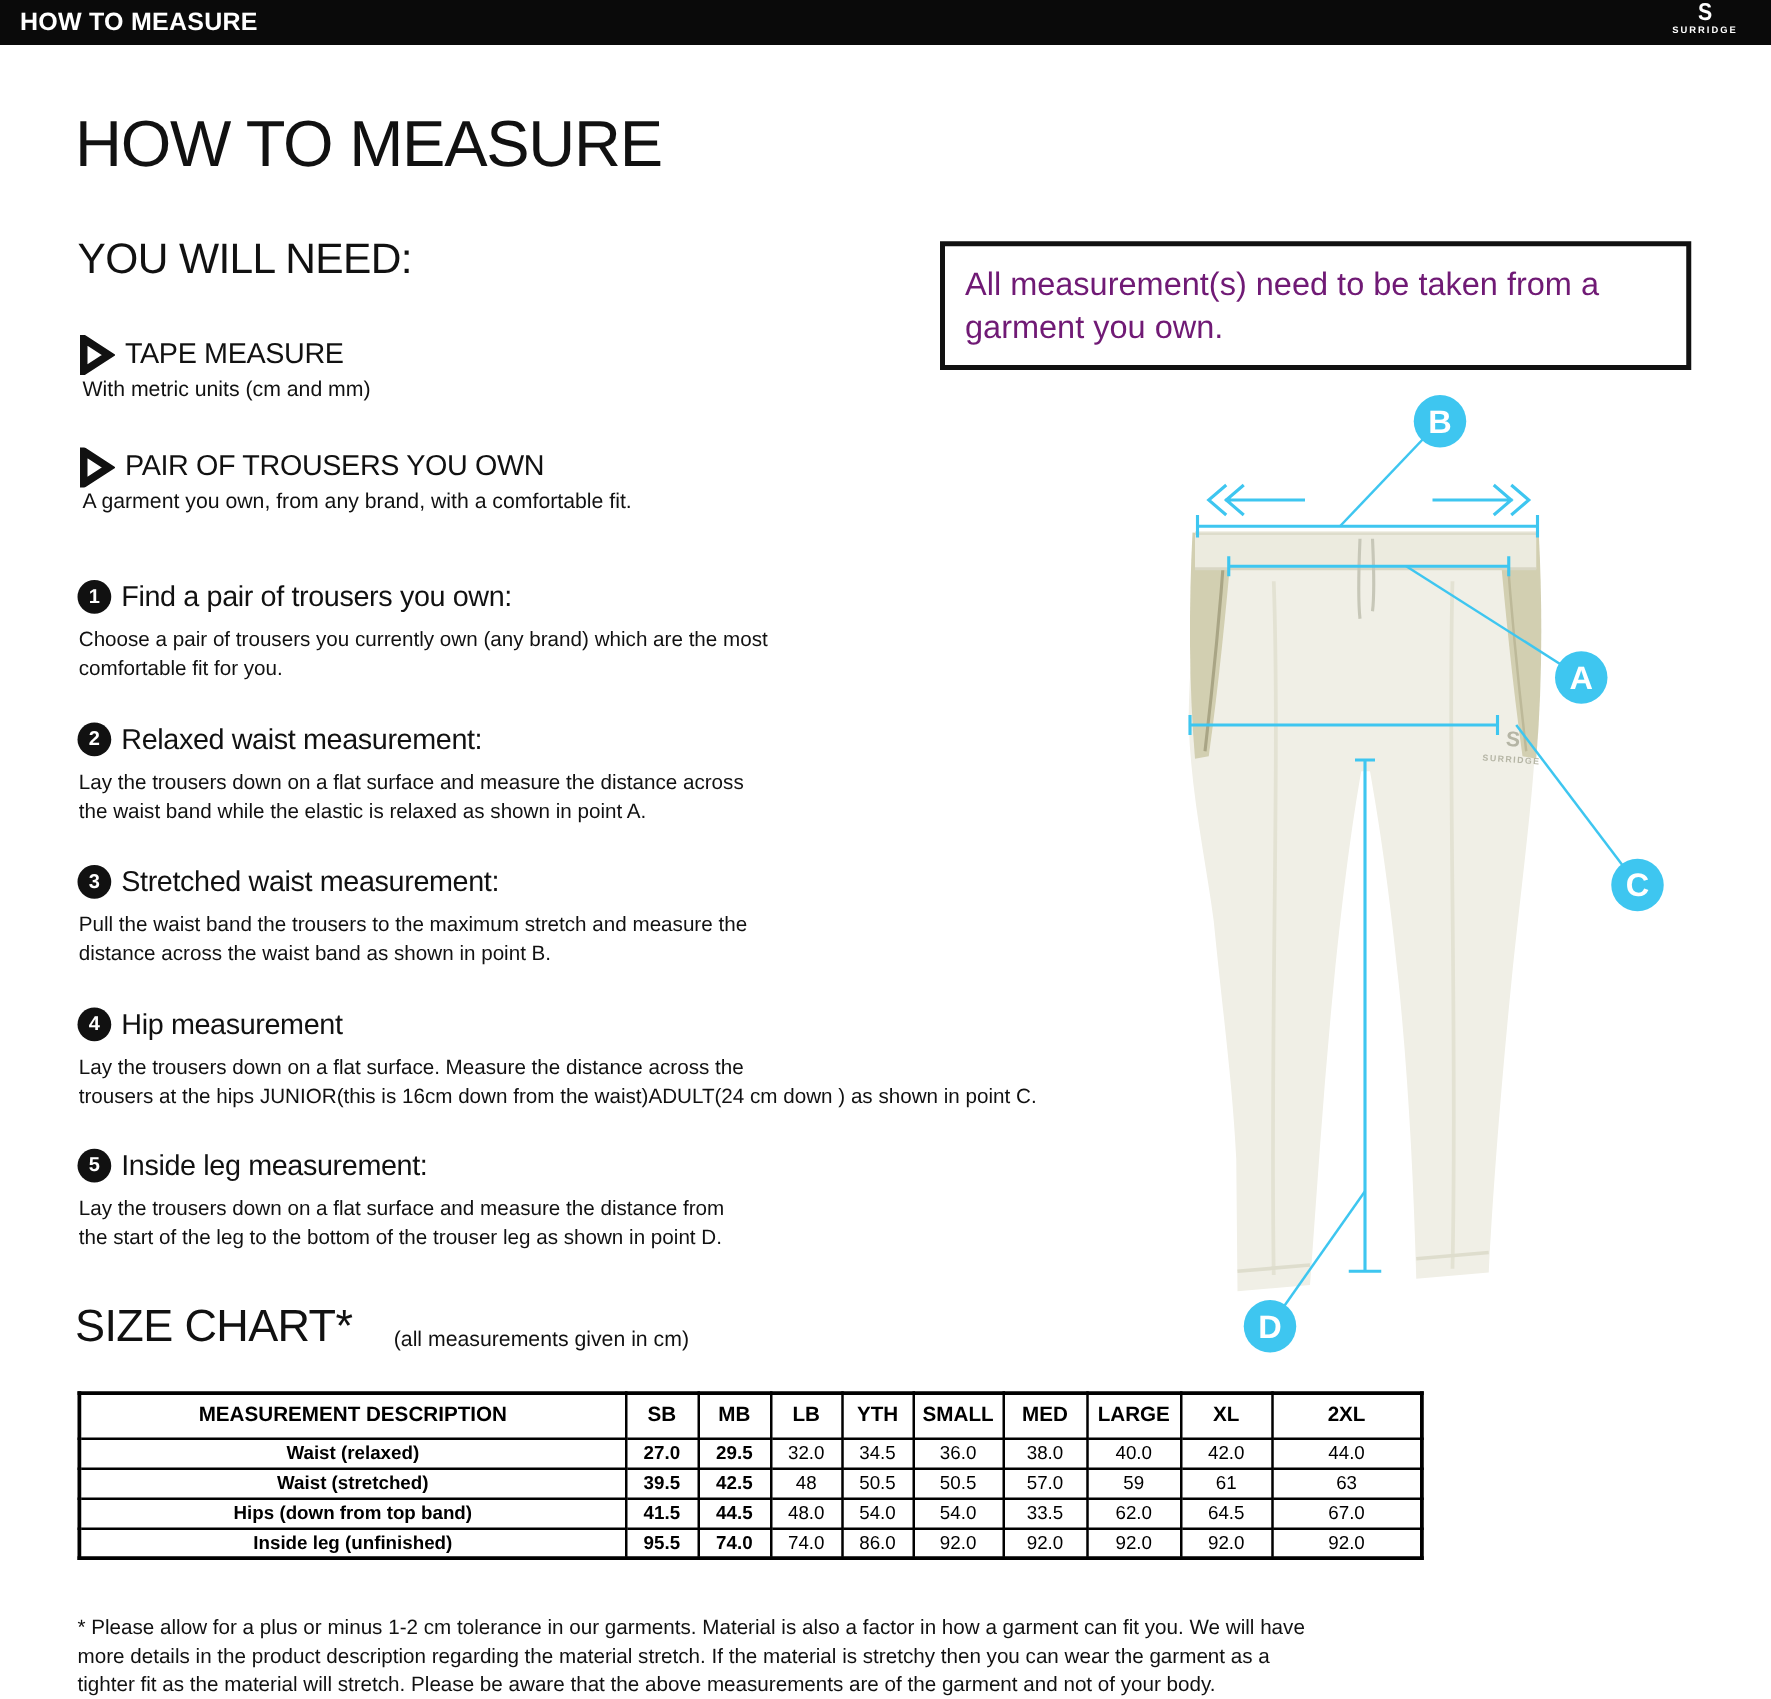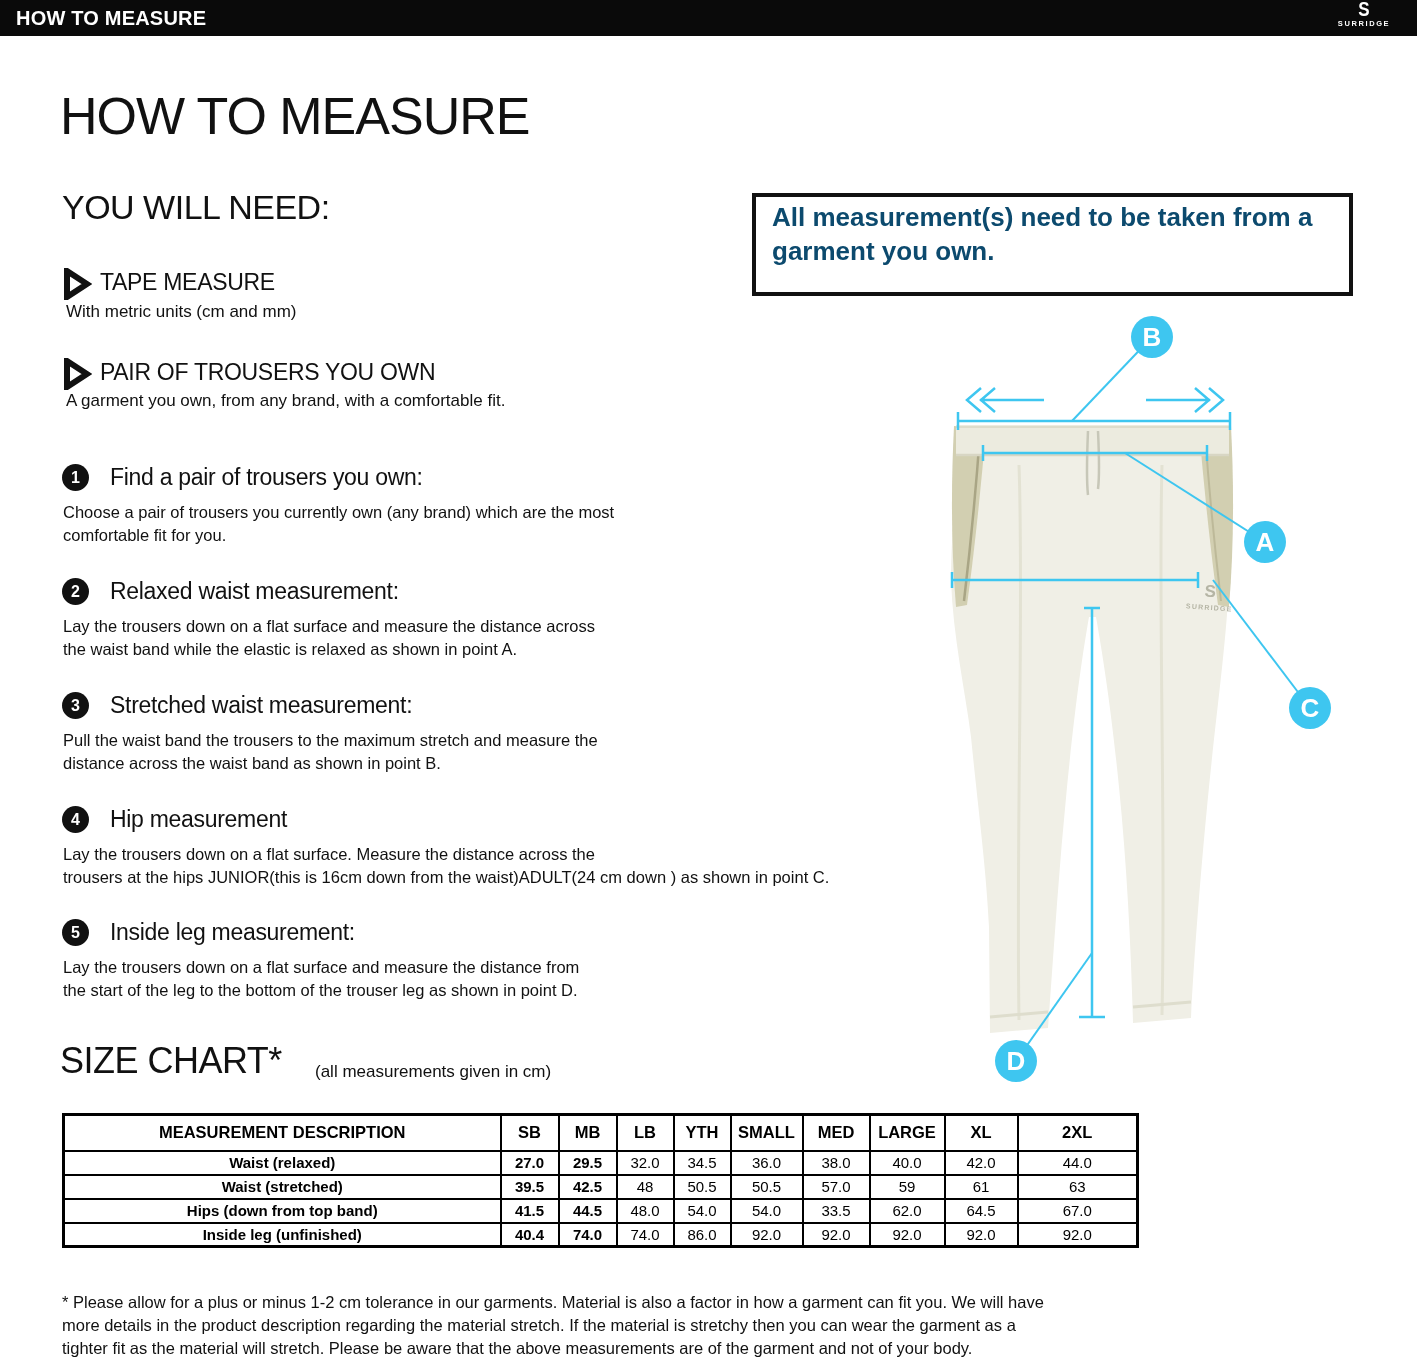--- a/index.html
+++ b/index.html
@@ -17,26 +17,26 @@
   .page-title { position:absolute; left:60px; top:86px; font-size:52px; font-weight:400; letter-spacing:-1px; color:#111; }
   .need-heading { position:absolute; left:62px; top:188px; font-size:34px; font-weight:400; letter-spacing:-.5px; color:#111; }
 
   
   .need-item-icon { position:absolute; width:30px; height:32px; }
   .need-item-title { position:absolute; font-size:23px; font-weight:400; letter-spacing:-.3px; color:#111; }
   .need-item-desc { position:absolute; font-size:17px; color:#111; }
 
   
   .step-circle { position:absolute; left:62px; width:27px; height:27px; background:#111; border-radius:50%; color:#fff; font-size:16px; font-weight:700; text-align:center; line-height:27px; }
-  .step-title { position:absolute; left:97px; font-size:23px; font-weight:400; letter-spacing:-.3px; color:#111;margin-left:13px; }
+  .step-title { position:absolute; left:97px; font-size:23px; font-weight:400; letter-spacing:-.3px; color:#111; }
   .step-body { position:absolute; left:63px; font-size:16.5px; line-height:23px; white-space:pre-line; color:#111; }
 
   
   .note-box { position:absolute; left:752px; top:193px; width:601px; height:103px; border:4px solid #111; background:#fff; }
-  .note-text { position:absolute; left:16px; top:3px; font-size:26px; line-height:34px; white-space:pre-line; color:#0c4a6e;font-weight:bold; }
+  .note-text { position:absolute; left:16px; top:13px; font-size:26px; line-height:34px; white-space:pre-line; color:#701a75; }
 
   
   .figure { position:absolute; left:920px; top:305px; width:450px; height:790px; }
 
   
   .size-chart-heading { position:absolute; left:60px; top:1040px; font-size:36px; font-weight:400; letter-spacing:-.5px; color:#111; }
   .size-chart-sub { position:absolute; left:315px; top:1062px; font-size:17px; color:#111; }
   table.size-table { position:absolute; left:62px; top:1113px; border-collapse:collapse; table-layout:fixed; background:#fff; }
   table.size-table td, table.size-table th { border:2px solid #000; padding:0 4px; font-size:15px; text-align:center; vertical-align:middle; color:#000; }
   table.size-table { border:3px solid #000; }
@@ -237,21 +237,21 @@
     <td>48.0</td>
     <td>54.0</td>
     <td>54.0</td>
     <td>33.5</td>
     <td>62.0</td>
     <td>64.5</td>
     <td>67.0</td>
   </tr>
   <tr class="data-row">
     <td class="desc-c">Inside leg (unfinished)</td>
-    <td class="boldcol">40.4</td>
+    <td class="boldcol">95.5</td>
     <td class="boldcol">74.0</td>
     <td>74.0</td>
     <td>86.0</td>
     <td>92.0</td>
     <td>92.0</td>
     <td>92.0</td>
     <td>92.0</td>
     <td>92.0</td>
   </tr>
 </tbody>

